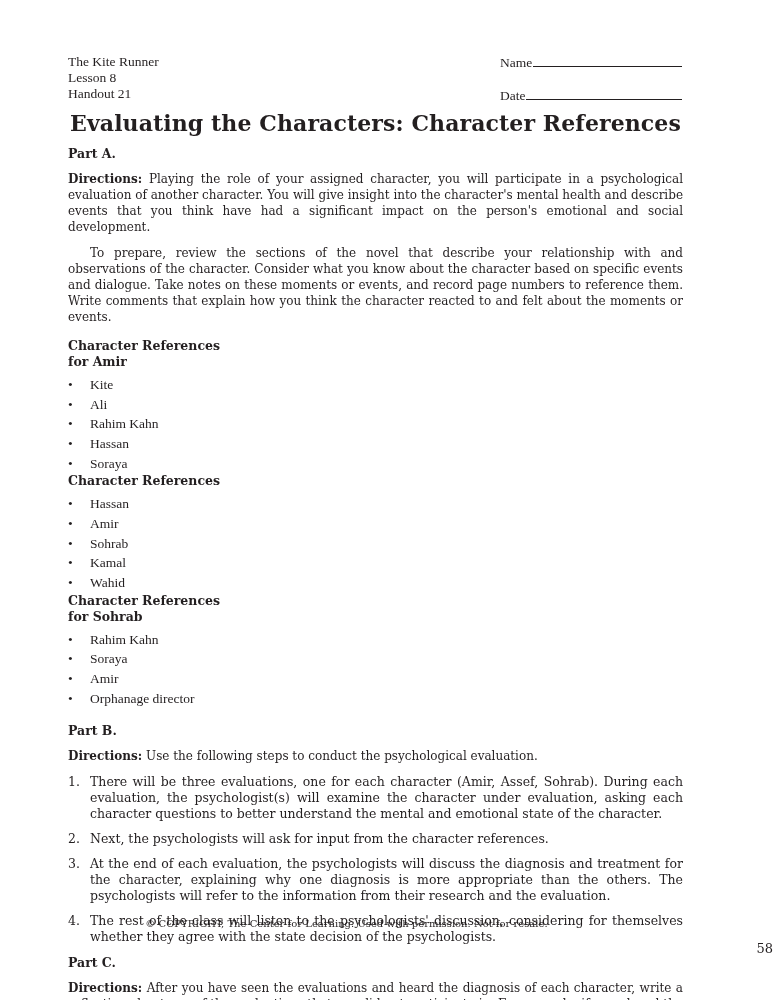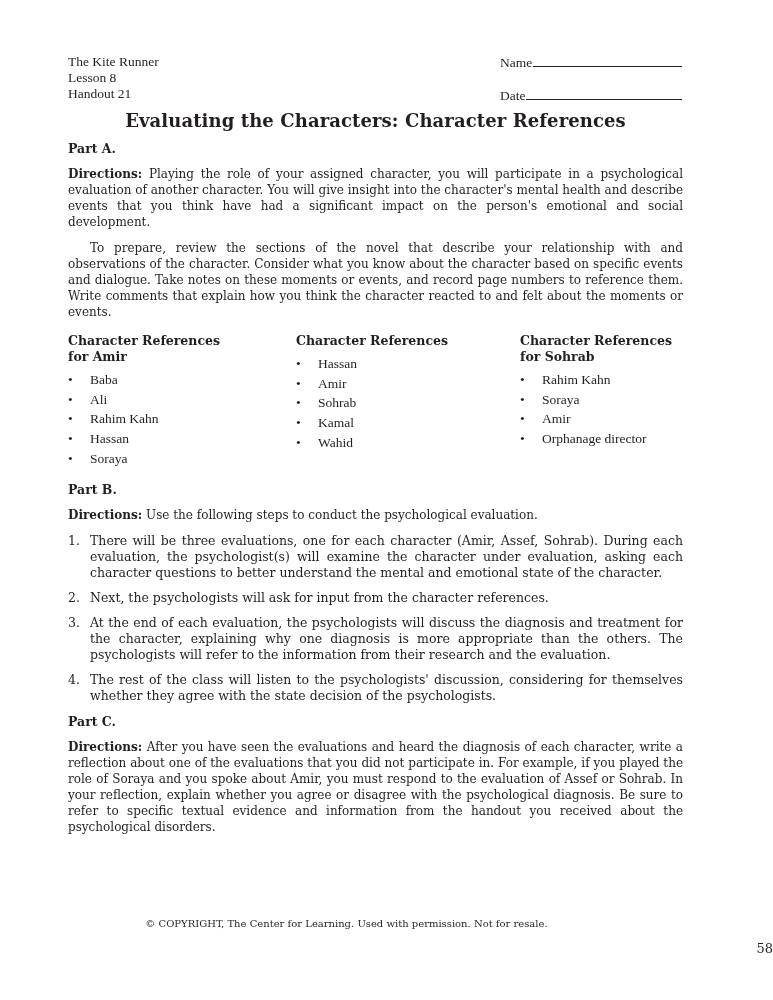--- a/index.html
+++ b/index.html
@@ -8,27 +8,27 @@
       font-family: "DejaVu Serif", "Liberation Serif", serif;
       color: #231f20;
     }
     .page { position: absolute; left: 68px; top: 54px; width: 615px; }
     .hdr { position: relative; height: 50px; font-family: "Liberation Serif", serif; font-size: 13.5px; line-height: 16px; }
     .hdr-left { position: absolute; left: 0; top: 0; }
     .hdr-right { position: absolute; left: 432px; top: 0; width: 182px; }
     .fill-line { display: flex; align-items: baseline; }
     .fill-line .line { flex: 1; border-bottom: 1px solid #231f20; margin-left: 1px; height: 12px; }
     .fill-line.date { margin-top: 16px; }
-    .title { text-align: center; font-weight: bold; font-size: 18px; margin-top: 6px; letter-spacing: 0.1px; }
+    .title { text-align: center; font-weight: bold; font-size: 22px; margin-top: 6px; letter-spacing: 0.1px; }
     .part-label { font-weight: bold; font-size: 12.5px; margin-top: 10px; }
     p { margin: 0; font-size: 12px; line-height: 16px; text-align: justify; }
     .dir { margin-top: 10px; }
     .dir b { font-weight: bold; }
     .indent { text-indent: 22px; margin-top: 10px; }
-    .refs { display: flex; margin-top: 13px; font-size: 12.5px; line-height: 16px; }
+    .refs { display: flex; margin-top: 13px; font-size: 12.5px; line-height: 16px; flex-direction: column; }
     .ref-col { }
     .ref-col:nth-child(1) { width: 228px; }
     .ref-col:nth-child(2) { width: 224px; }
     .ref-col:nth-child(3) { width: 163px; }
     .ref-title { font-weight: bold; }
     .ref-list { list-style: none; margin: 5px 0 0 0; padding: 0; }
     .ref-list li { display: flex; height: 19.7px; align-items: center; font-family: "Liberation Serif", serif; font-size: 13.5px; }
     .ref-list .bullet { width: 22px; display: inline-block; }
     .steps { list-style: none; margin: 10px 0 0 0; padding: 0; }
     .steps li { display: flex; margin-bottom: 9px; font-size: 12.5px; line-height: 16px; }
@@ -68,21 +68,21 @@
 
     <div class="refs">
       <div class="ref-col">
         <div class="ref-title">
           <div>Character References</div>
           <div>for Amir</div>
         </div>
         <ul class="ref-list">
           <li>
               <span class="bullet">•</span>
-              <span>Baba</span>
+              <span>Kite</span>
             </li>
           <li>
               <span class="bullet">•</span>
               <span>Ali</span>
             </li>
           <li>
               <span class="bullet">•</span>
               <span>Rahim Kahn</span>
             </li>
           <li>

